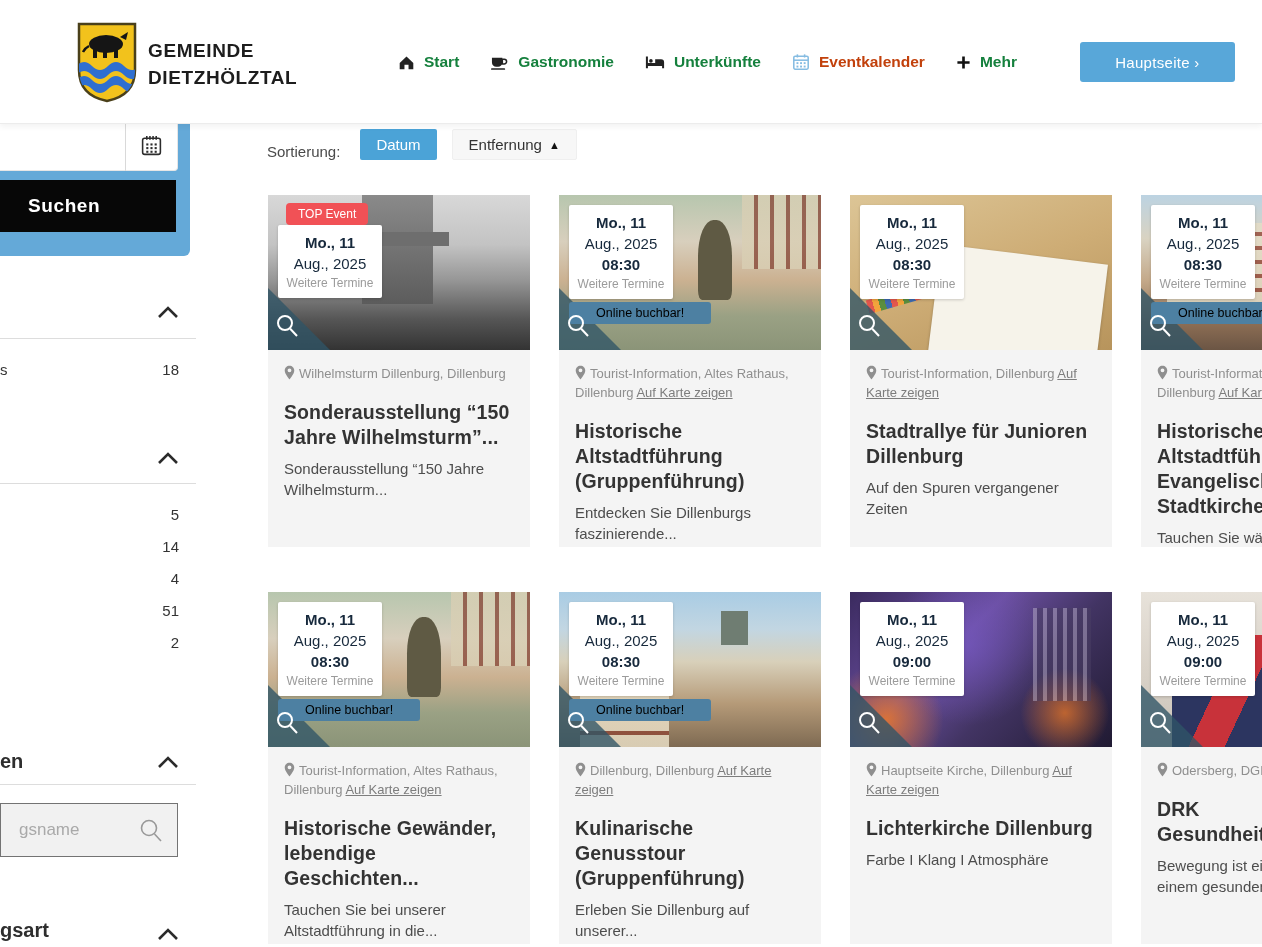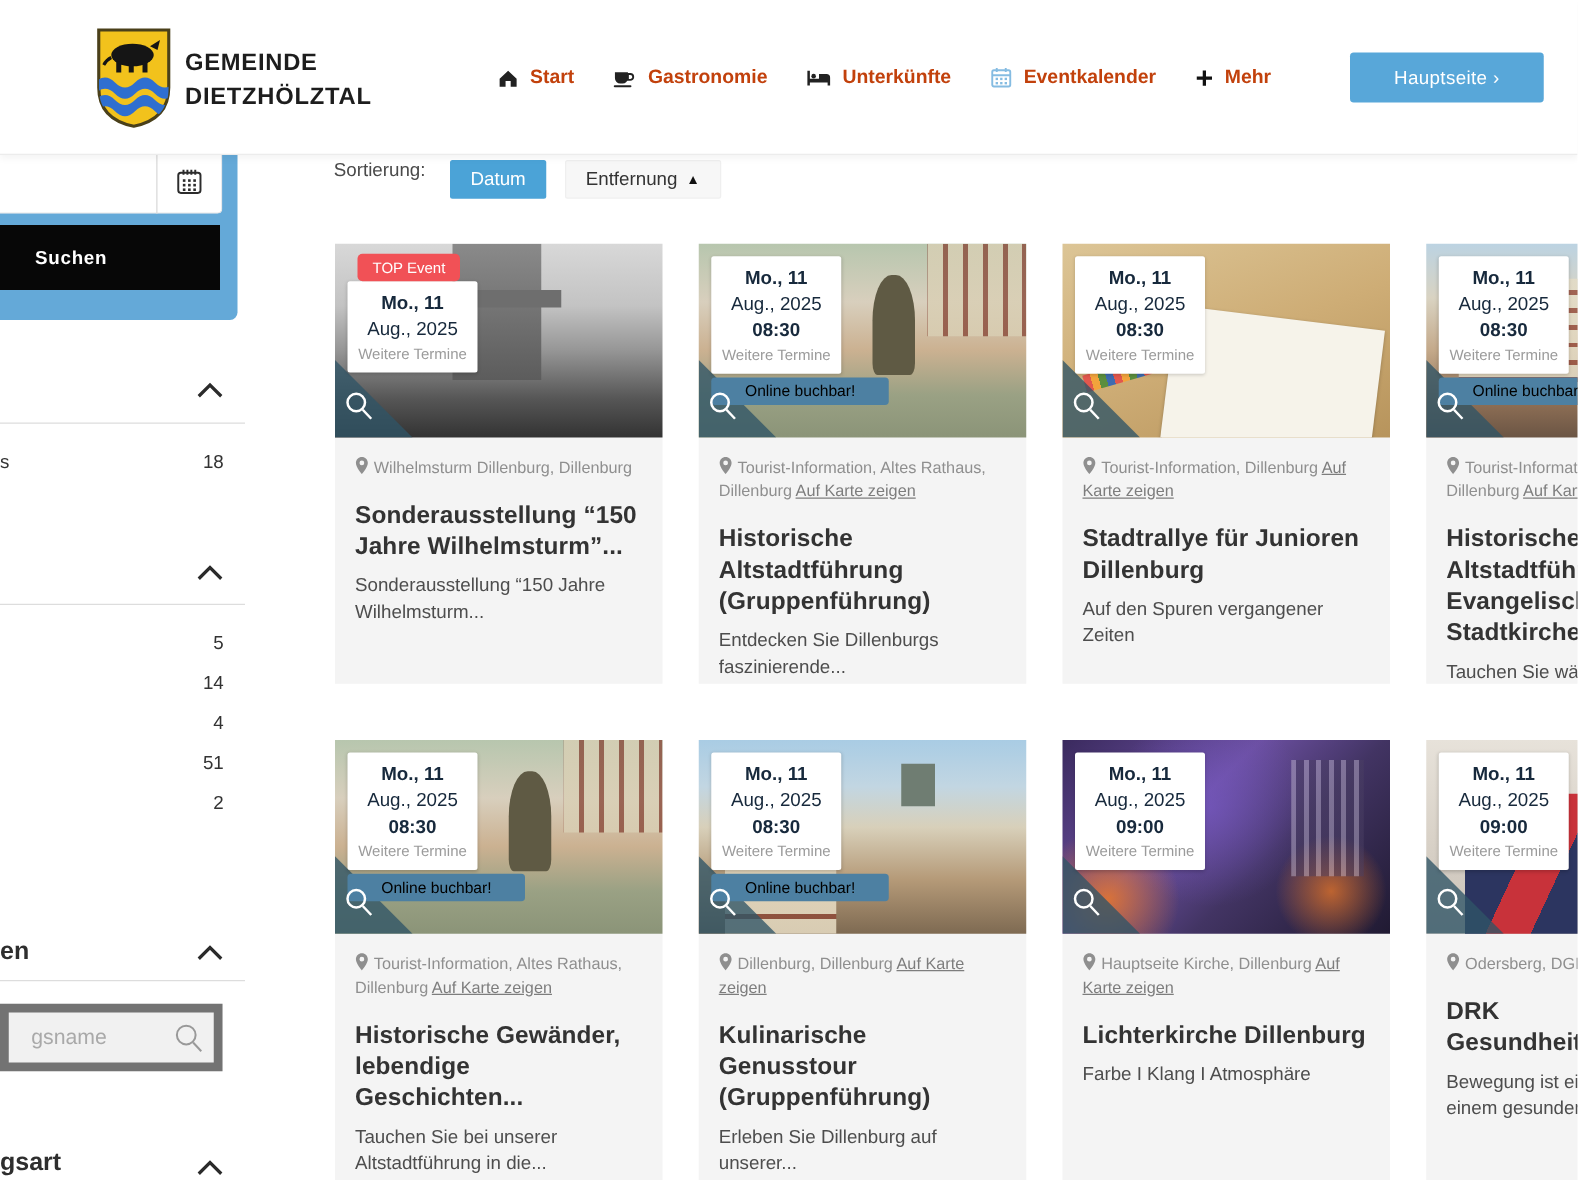--- a/index.html
+++ b/index.html
@@ -8,51 +8,51 @@
   .page { position:relative; width:1262px; height:947px; }
 
   
   .header { position:absolute; left:0; top:0; width:1262px; height:124px; background:#fff;
             border-bottom:1px solid #ececec; box-shadow:0 3px 6px rgba(0,0,0,.05); z-index:40; }
   .logo { position:absolute; left:76px; top:20px; }
   .brand { position:absolute; left:148px; top:37px; font-size:19px; font-weight:bold;
            color:#1d1d1d; letter-spacing:.6px; line-height:27px; }
   .nav { position:absolute; left:398px; top:0; height:124px; display:flex; align-items:center; }
   .nav-item { display:flex; align-items:center; gap:9px; margin-right:31px; font-size:15.5px;
-              font-weight:bold; color:#c2410c; cursor:pointer; white-space:nowrap; }
+              font-weight:bold; color:#15803d; cursor:pointer; white-space:nowrap; }
   .nav-item.active { color:#c2410c; }
   .nav-item svg { display:block; }
   .cta { margin-left:32px; width:155px; height:40px; background:#58a7d9; color:#fff;
          border:none; border-radius:3px; font-size:15px; font-family:inherit; cursor:pointer;
          letter-spacing:.3px; }
 
   
   .sidebar { position:absolute; left:0; top:124px; width:210px; height:823px; z-index:30; }
   .blue-panel { position:absolute; left:0; top:0; width:190px; height:132px; background:#64a9d8;
                 border-bottom-right-radius:6px; }
   .date-field { position:absolute; left:0; top:0; width:178px; height:47px; background:#fff;
                 border-bottom-right-radius:4px; border:1px solid #e6e6e6; border-left:none; border-top:none; }
   .date-cal-btn { position:absolute; right:0; top:0; width:52px; height:47px; border-left:1px solid #d9d9d9;
                   display:flex; align-items:center; justify-content:center; cursor:pointer; }
   .search-btn { position:absolute; left:0; top:56px; width:176px; height:52px; background:#070707;
-                color:#fff; border:none; font-family:inherit; font-size:15px; font-weight:bold;
+                color:#fff; border:none; font-family:inherit; font-size:19px; font-weight:bold;
                 letter-spacing:.6px; text-align:left; padding-left:28px; cursor:pointer; }
   .chev { position:absolute; width:24px; height:18px; cursor:pointer; }
   .sb-divider { position:absolute; left:0; height:1px; background:#ddd; width:196px; }
   .sb-row-frag { position:absolute; left:0; font-size:15px; color:#333; }
   .sb-count { position:absolute; left:0; width:179px; text-align:right; font-size:15px; color:#333; cursor:pointer; }
   .sb-heading { position:absolute; left:0; font-size:20px; color:#2e2e2e; font-weight:bold; }
   .sb-input { position:absolute; left:0; top:679px; width:178px; height:54px; background:#f1f1f1;
-              border:7px solid #737373; font-family:inherit; font-size:17px; color:#333;
+              border:1px solid #737373; font-family:inherit; font-size:17px; color:#333;
               padding:0 44px 0 18px; }
   .sb-input::placeholder { color:#a9a9a9; }
   .sb-input-mag { position:absolute; left:138px; top:693px; pointer-events:none; }
 
   
-  .sortbar { position:absolute; left:267px; top:128px; height:32px; display:flex; align-items:flex-start; z-index:20; }
+  .sortbar { position:absolute; left:267px; top:128px; height:32px; display:flex; align-items:flex-end; z-index:20; }
   .sort-label { font-size:15px; color:#4a4a4a; margin-right:20px; }
   .sort-btn { height:31px; border:none; font-family:inherit; font-size:15px; cursor:pointer;
               padding:0 16px; margin-right:15px; border-radius:2px; display:flex; align-items:center; gap:7px; }
   .sort-btn.active { background:#4ba3d7; color:#fff; }
   .sort-btn.inactive { background:#f7f7f7; color:#333; border:1px solid #efefef; }
   .sort-arrow { font-size:11px; color:#111; }
 
   
   .grid { position:absolute; left:268px; top:195px; display:grid;
           grid-template-columns:repeat(4,262px); grid-auto-rows:352px; column-gap:29px; row-gap:45px; z-index:10; }

